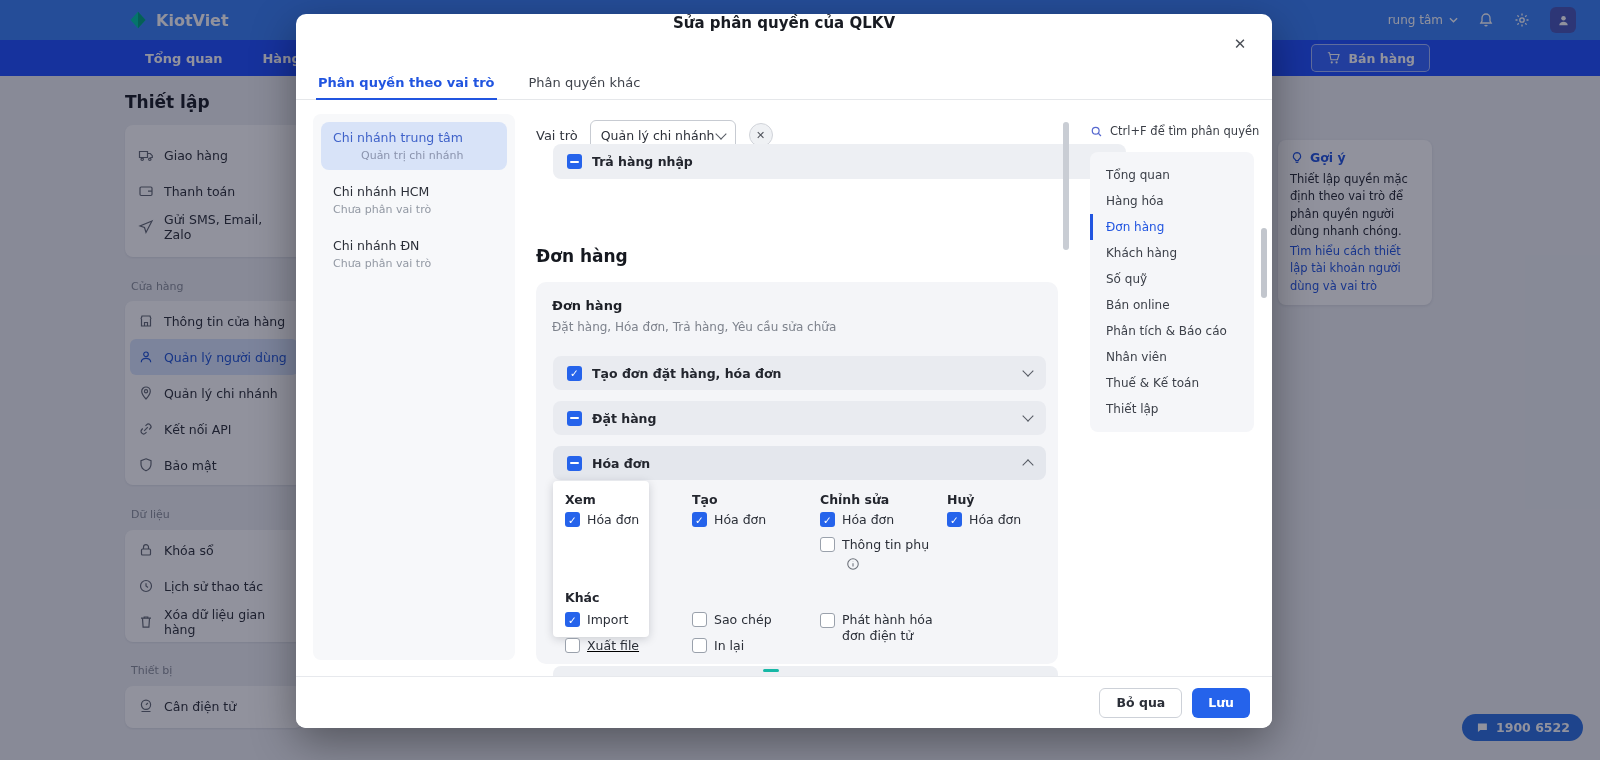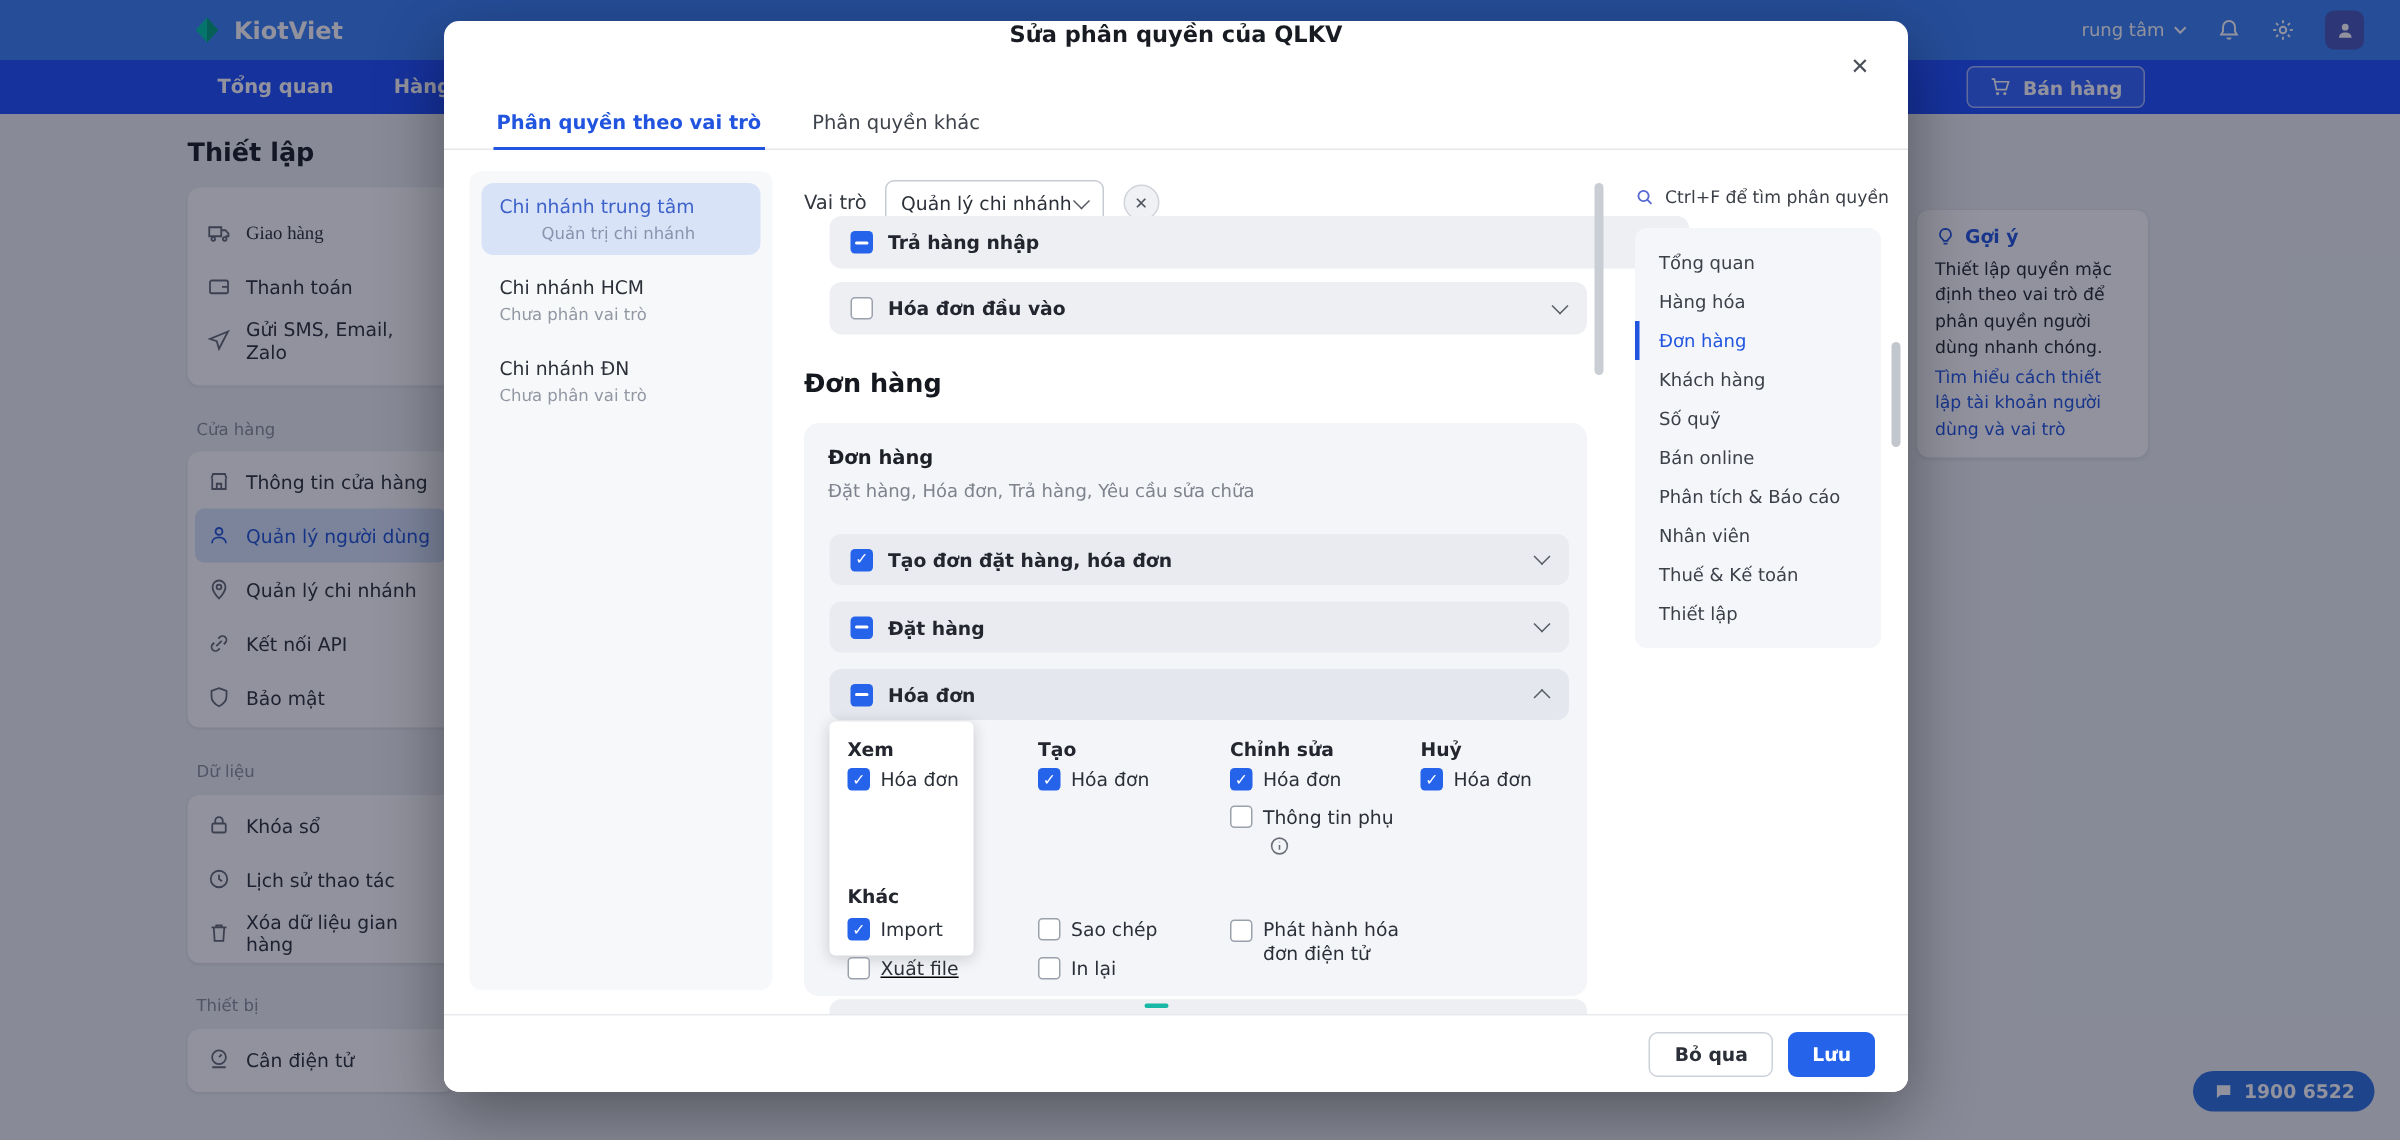--- a/index.html
+++ b/index.html
@@ -33,21 +33,21 @@
 
   .support-badge { position:absolute; left:1462px; top:714px; height:27px; border-radius:14px; background:#2e72e0; color:#fff; display:flex; align-items:center; gap:7px; padding:0 13px; font-size:12.5px; font-weight:bold; z-index:1; }
 
   .overlay { position:absolute; inset:0; background:rgba(10,14,38,.45); z-index:5; }
 
   
   .modal { position:absolute; left:296px; top:14px; width:976px; height:714px; background:#fff; border-radius:10px; z-index:10; box-shadow:0 14px 44px rgba(0,0,0,.38); overflow:hidden; }
   .modal-header { position:absolute; top:0; left:0; right:0; height:52px; display:flex; align-items:center; padding:0 20px;flex-direction:column; }
   .modal-title { font-size:15px; font-weight:bold; color:#181b22; }
   .modal-close { margin-left:auto; font-size:15px; color:#4b4f57; width:24px; height:24px; display:flex; align-items:center; justify-content:center; cursor:pointer; }
-  .modal-tabs { position:absolute; top:52px; left:0; right:0; height:34px; display:flex; gap:30px; padding-left:33px; border-bottom:1px solid #e5e7ea; }
+  .modal-tabs { position:absolute; top:52px; left:0; right:0; height:34px; display:flex; gap:30px; padding-left:20px; border-bottom:1px solid #e5e7ea; }
   .tab { font-size:13px; color:#3f434b; display:flex; align-items:center; border-bottom:2px solid transparent; margin-bottom:-1px; padding:0 2px; }
   .tab.active { color:#2155e0; font-weight:bold; border-bottom-color:#2155e0; }
 
   .branches { position:absolute; left:17px; top:100px; width:202px; height:546px; background:#f7f8fa; border-radius:8px; padding:8px; }
   .branch { border-radius:8px; padding:8px 12px; margin-bottom:6px; }
   .branch .b-name { font-size:12.5px; color:#2b2f38; margin-bottom:4px; }
   .branch .b-role { font-size:11px; color:#9298a3; }
   .branch.selected { background:#d8e3f8; }
   .branch.selected .b-name { color:#3f62c9; }
   .branch.selected .b-role { color:#8a93ad;margin-left:28px; }
@@ -162,21 +162,21 @@
           </svg>
       </span>
       <span>Bán hàng</span>
     </div>
   </div>
 
   <div class="sidebar">
     <div class="sb-title">Thiết lập</div>
 
     <div class="sb-card" style="top:33px; height:132px;">
-      <div class="sb-item" style="margin-top:10px;font-family:Liberation Serif, serif;">
+      <div class="sb-item" style="margin-top:10px;">
         <svg width="16" height="16" viewBox="0 0 16 16" fill="none" stroke="#656b75" stroke-width="1.2">
             <path d="M1.5 4.5h8v6h-8z"></path>
             <path d="M9.5 6.5h2.8l2 2.2v1.8h-2"></path>
             <circle cx="4.2" cy="12.3" r="1.2"></circle>
             <circle cx="11.8" cy="12.3" r="1.2"></circle>
           </svg>
         <span>Giao hàng</span>
       </div>
       <div class="sb-item">
         <svg width="16" height="16" viewBox="0 0 16 16" fill="none" stroke="#656b75" stroke-width="1.2">
@@ -331,25 +331,20 @@
         <div class="role-select">
           <span>Quản lý chi nhánh</span>
           <span class="chev" style="margin-top:-2px;"></span>
         </div>
         <div class="role-clear">✕</div>
       </div>
 
       <div class="acc row-top-1">
         <span class="cb part"></span>
         <span class="acc-label">Trả hàng nhập</span>
-        <span class="chev"></span>
-      </div>
-      <div class="acc row-top-2">
-        <span class="cb off"></span>
-        <span class="acc-label">Hóa đơn đầu vào</span>
         <span class="chev"></span>
       </div>
 
       <div class="section-title">Đơn hàng</div>
 
       <div class="perm-card">
         <div class="pc-title">Đơn hàng</div>
         <div class="pc-sub">Đặt hàng, Hóa đơn, Trả hàng, Yêu cầu sửa chữa</div>
 
         <div class="acc card-acc-1">

